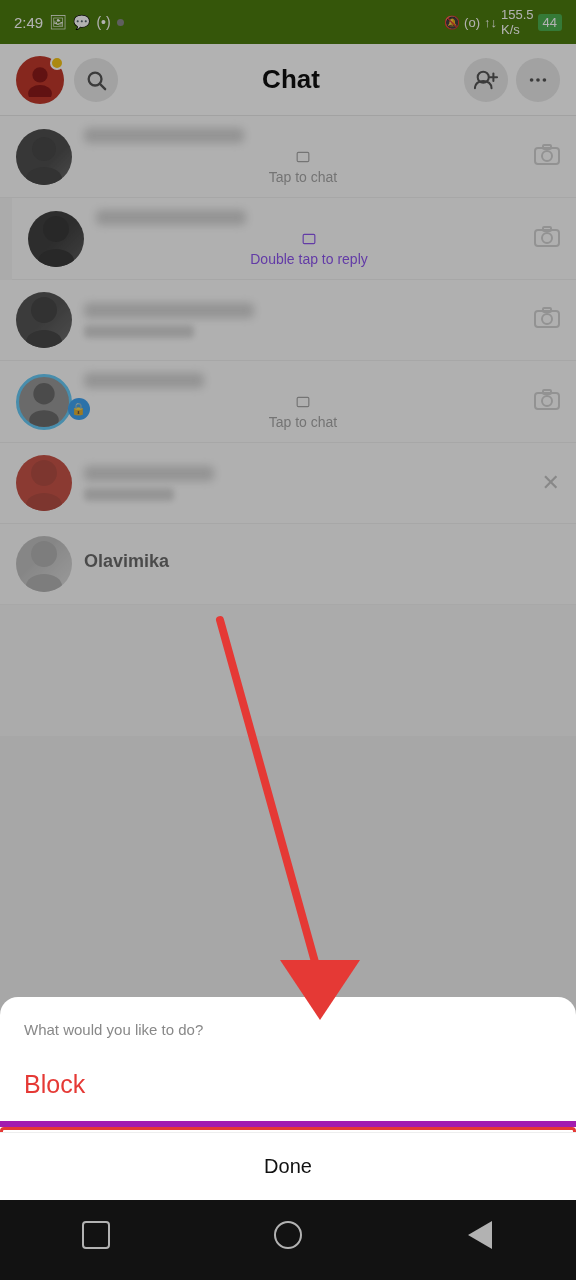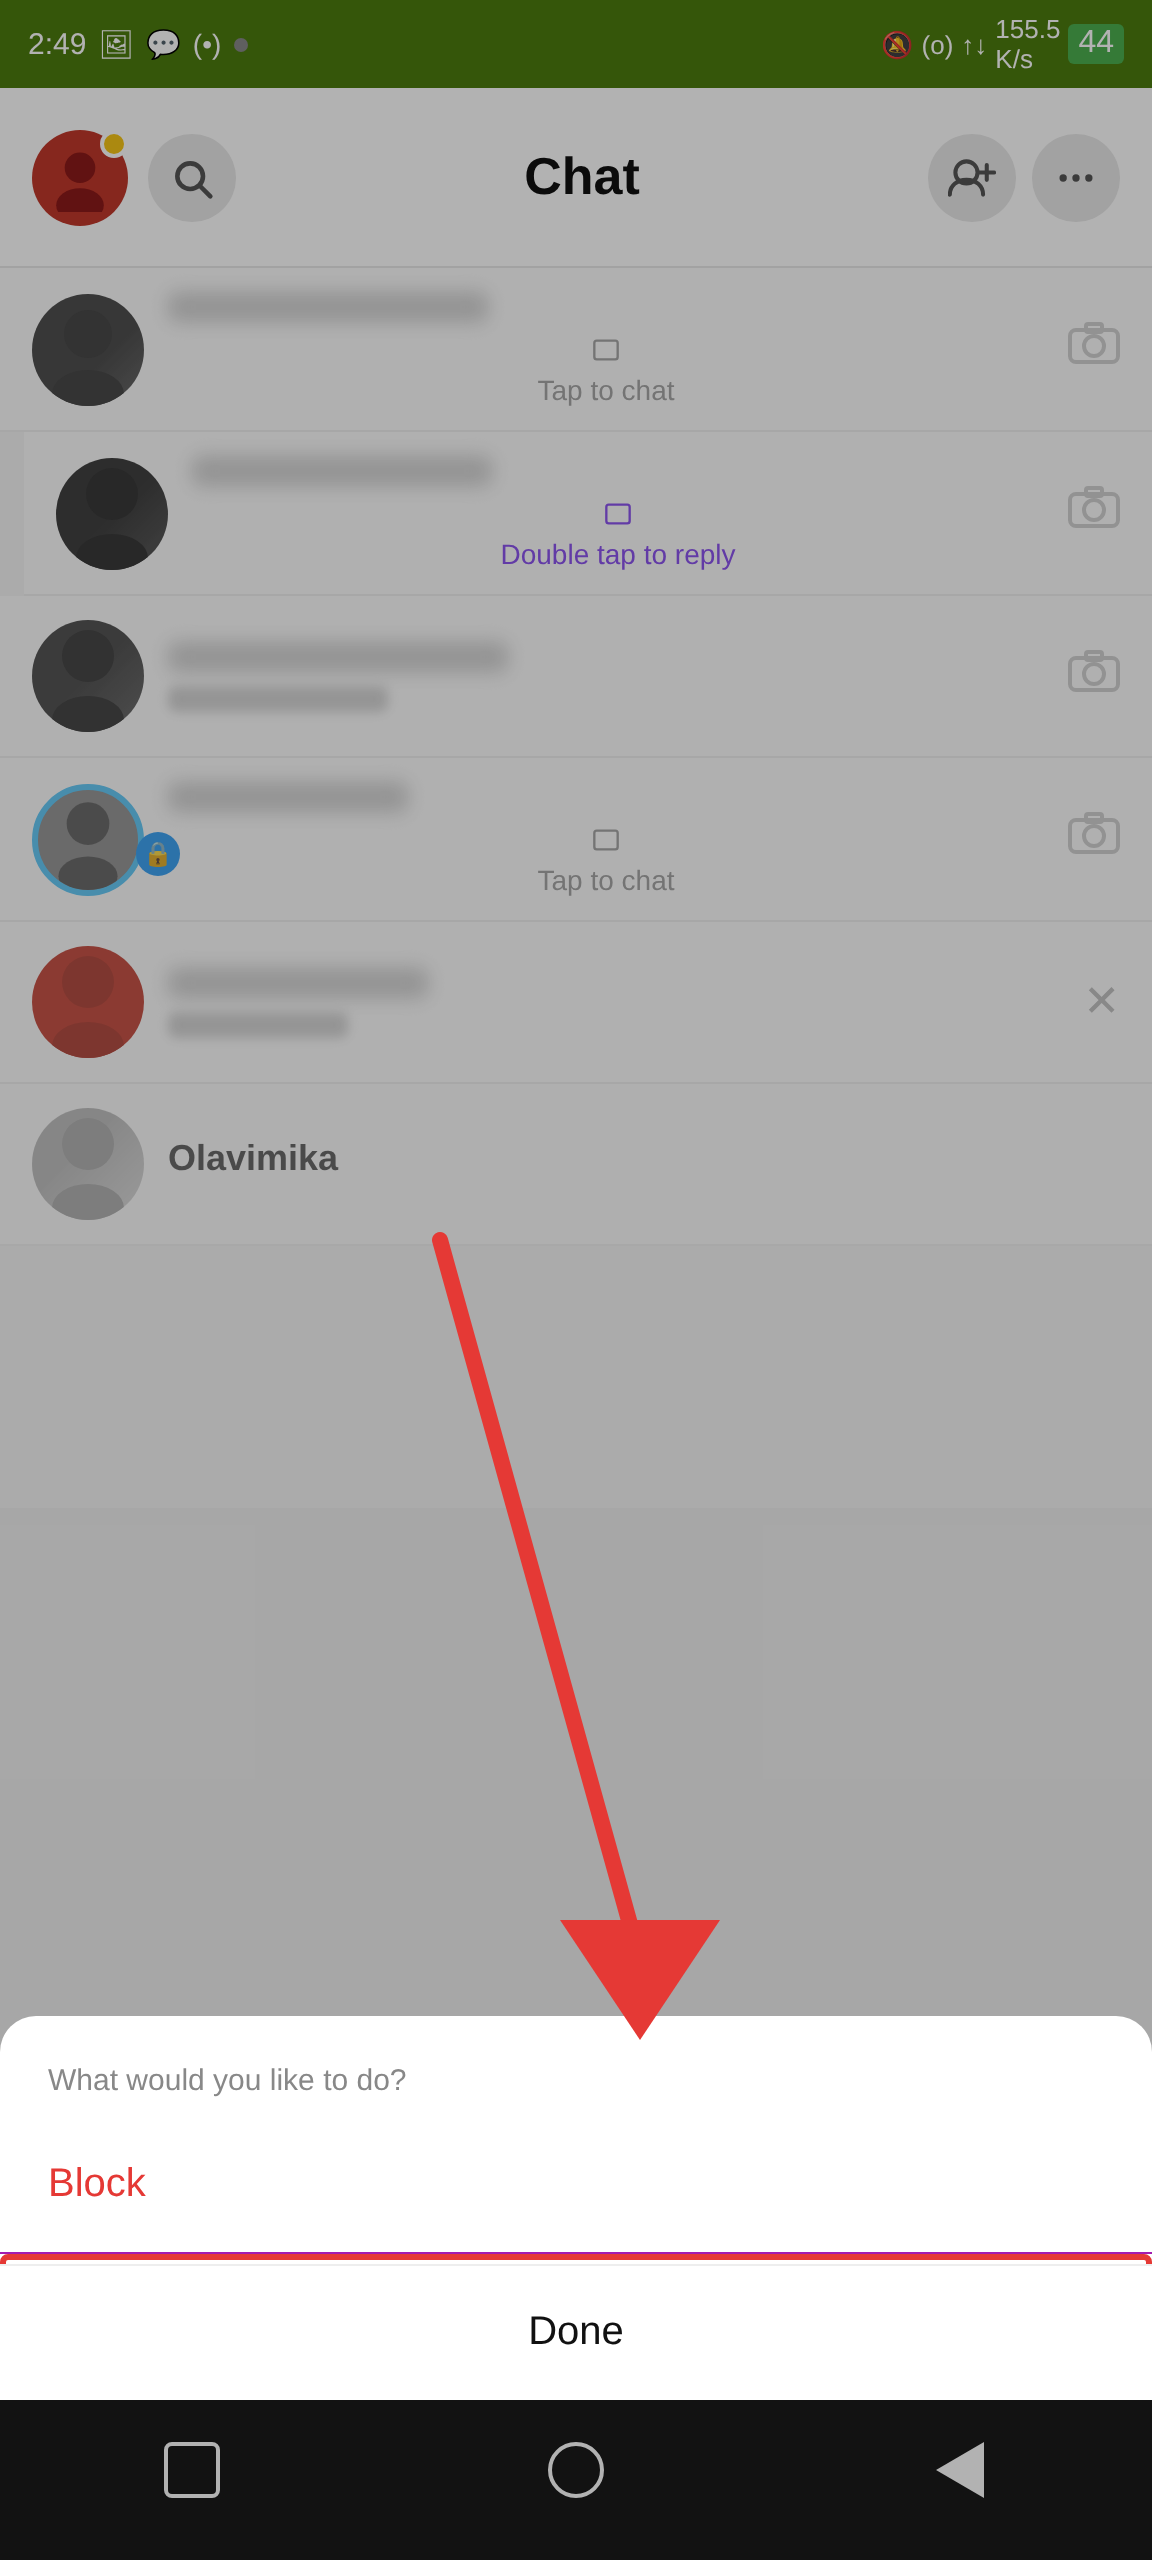--- a/index.html
+++ b/index.html
@@ -24,21 +24,21 @@
       color: white;
       font-size: 15px;
       font-weight: 500;
     }
     .status-left { display: flex; align-items: center; gap: 6px; }
     .status-right { display: flex; align-items: center; gap: 4px; font-size: 13px; }
 
     
     .header {
       background: #ffffff;
-      height: 90px;
+      height: 72px;
       display: flex;
       align-items: center;
       justify-content: space-between;
       padding: 0 16px;
       border-bottom: 1px solid #e8e8e8;
     }
     .header-left { display: flex; align-items: center; gap: 10px; }
     .avatar-container { position: relative; }
     .avatar-circle {
       width: 48px;
@@ -180,25 +180,25 @@
       overflow: hidden;
     }
     .sheet-header {
       padding: 24px 24px 10px;
       font-size: 15px;
       color: #888;
       font-weight: 400;
     }
     .sheet-option {
       padding: 22px 24px;
-      font-size: 20px;
+      font-size: 25px;
       color: #e53935;
       font-weight: 500;
       cursor: pointer;
-      border-bottom: 1px solid #a21caf;
+      border-bottom: 6px solid #a21caf;
     }
     .sheet-option.black {
       color: #111;
       font-weight: 500;
       border: 3px solid #e53935;
       border-radius: 4px;
       margin: 0;
     }
     .done-btn {
       position: absolute;
@@ -275,21 +275,21 @@
     <span style="font-size:14px;">🖼</span>
     <span style="font-size:14px;">💬</span>
     <span style="font-size:14px;">(•)</span>
     <span style="width:7px;height:7px;background:#888;border-radius:50%;display:inline-block;"></span>
   </div>
   <div class="status-right">
     <span>🔕</span>
     <span>(o)</span>
     <span>↑↓</span>
     <span>155.5<br style="line-height:0">K/s</span>
-    <span style="background:#4caf50;color:white;padding:1px 5px;border-radius:3px;font-size:16px;">44</span>
+    <span style="background:#4caf50;color:white;padding:1px 5px;border-radius:3px;font-size:13px;">44</span>
   </div>
 </div>
 
 <div class="header">
   <div class="header-left">
     <div class="avatar-container">
       <div class="avatar-circle">
         <svg viewBox="0 0 40 40" fill="none" xmlns="http://www.w3.org/2000/svg">
           <circle cx="20" cy="14" r="9" fill="#8b1a1a"></circle>
           <ellipse cx="20" cy="36" rx="14" ry="10" fill="#8b1a1a"></ellipse>

